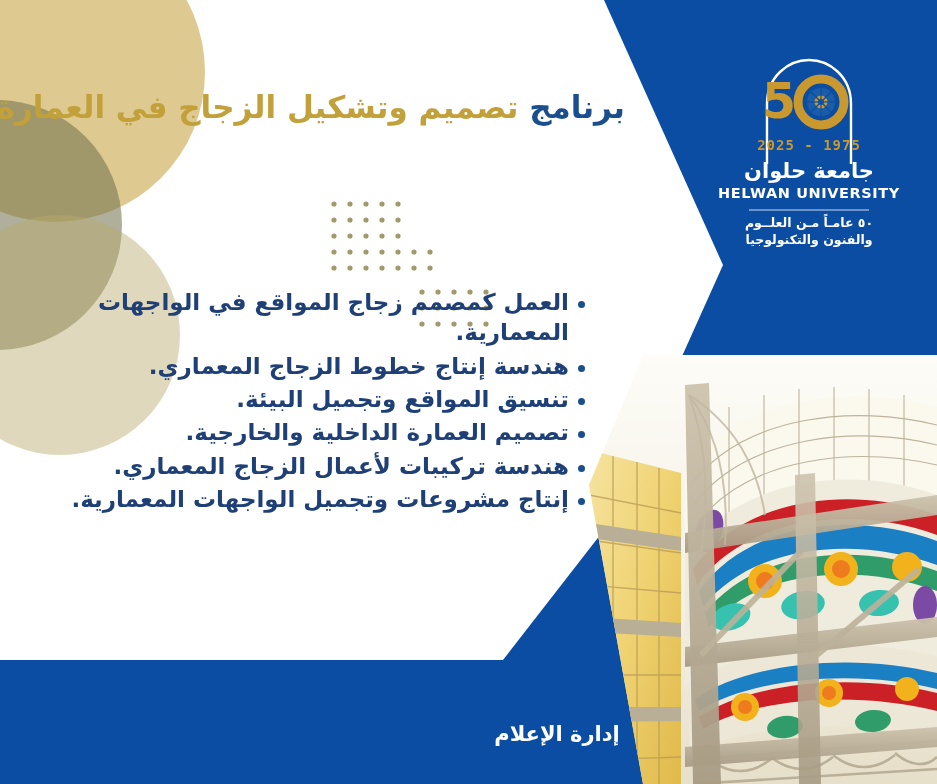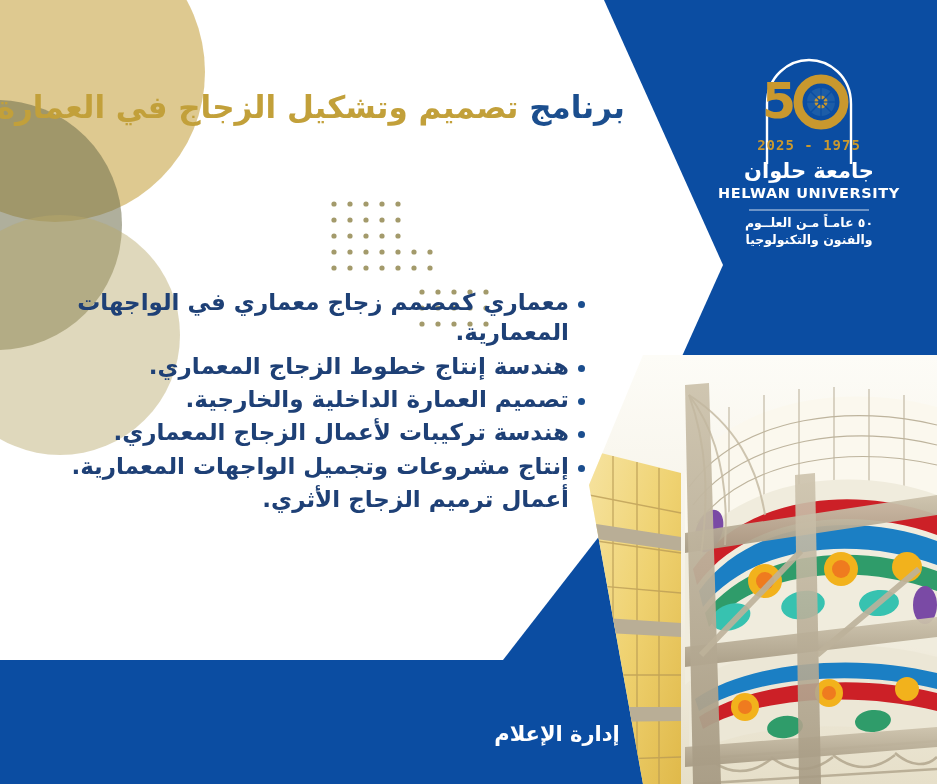--- a/index.html
+++ b/index.html
@@ -363,41 +363,41 @@
           <circle cx="38" cy="38" r="2.6"></circle>
           <circle cx="54" cy="38" r="2.6"></circle>
           <circle cx="70" cy="38" r="2.6"></circle>
       </g>
     </svg>
   </div>
 
   <div class="bullets">
     <div class="bullet-row">
       <span class="bullet-dot"></span>
-      <span class="bullet-text">معماري كمصمم زجاج معماري في الواجهات المعمارية.</span>
+      <span class="bullet-text">العمل كمصمم زجاج المواقع في الواجهات المعمارية.</span>
     </div>
     <div class="bullet-row">
       <span class="bullet-dot"></span>
       <span class="bullet-text">هندسة إنتاج خطوط الزجاج المعماري.</span>
     </div>
     <div class="bullet-row">
       <span class="bullet-dot"></span>
+      <span class="bullet-text">تنسيق المواقع وتجميل البيئة.</span>
+    </div>
+    <div class="bullet-row">
+      <span class="bullet-dot"></span>
       <span class="bullet-text">تصميم العمارة الداخلية والخارجية.</span>
     </div>
     <div class="bullet-row">
       <span class="bullet-dot"></span>
       <span class="bullet-text">هندسة تركيبات لأعمال الزجاج المعماري.</span>
     </div>
     <div class="bullet-row">
       <span class="bullet-dot"></span>
       <span class="bullet-text">إنتاج مشروعات وتجميل الواجهات المعمارية.</span>
-    </div>
-    <div class="bullet-row">
-      <span class="bullet-dot hidden"></span>
-      <span class="bullet-text">أعمال ترميم الزجاج الأثري.</span>
     </div>
   </div>
 
   <div class="footer">
     <span class="footer-text">إدارة الإعلام</span>
   </div>
 
 </div>
 
 </body></html>

